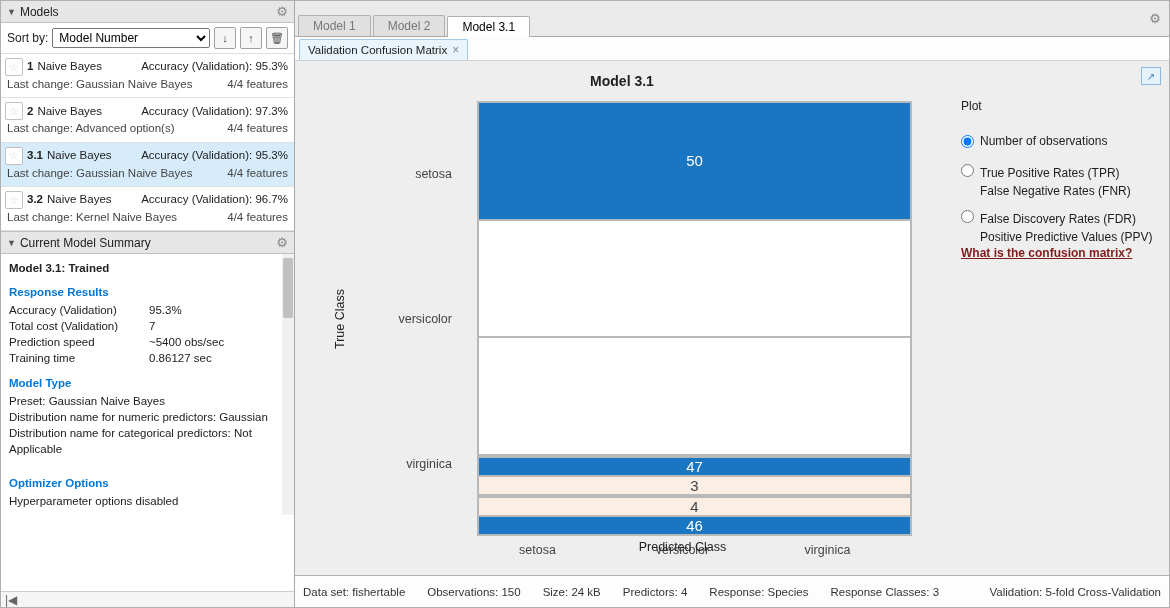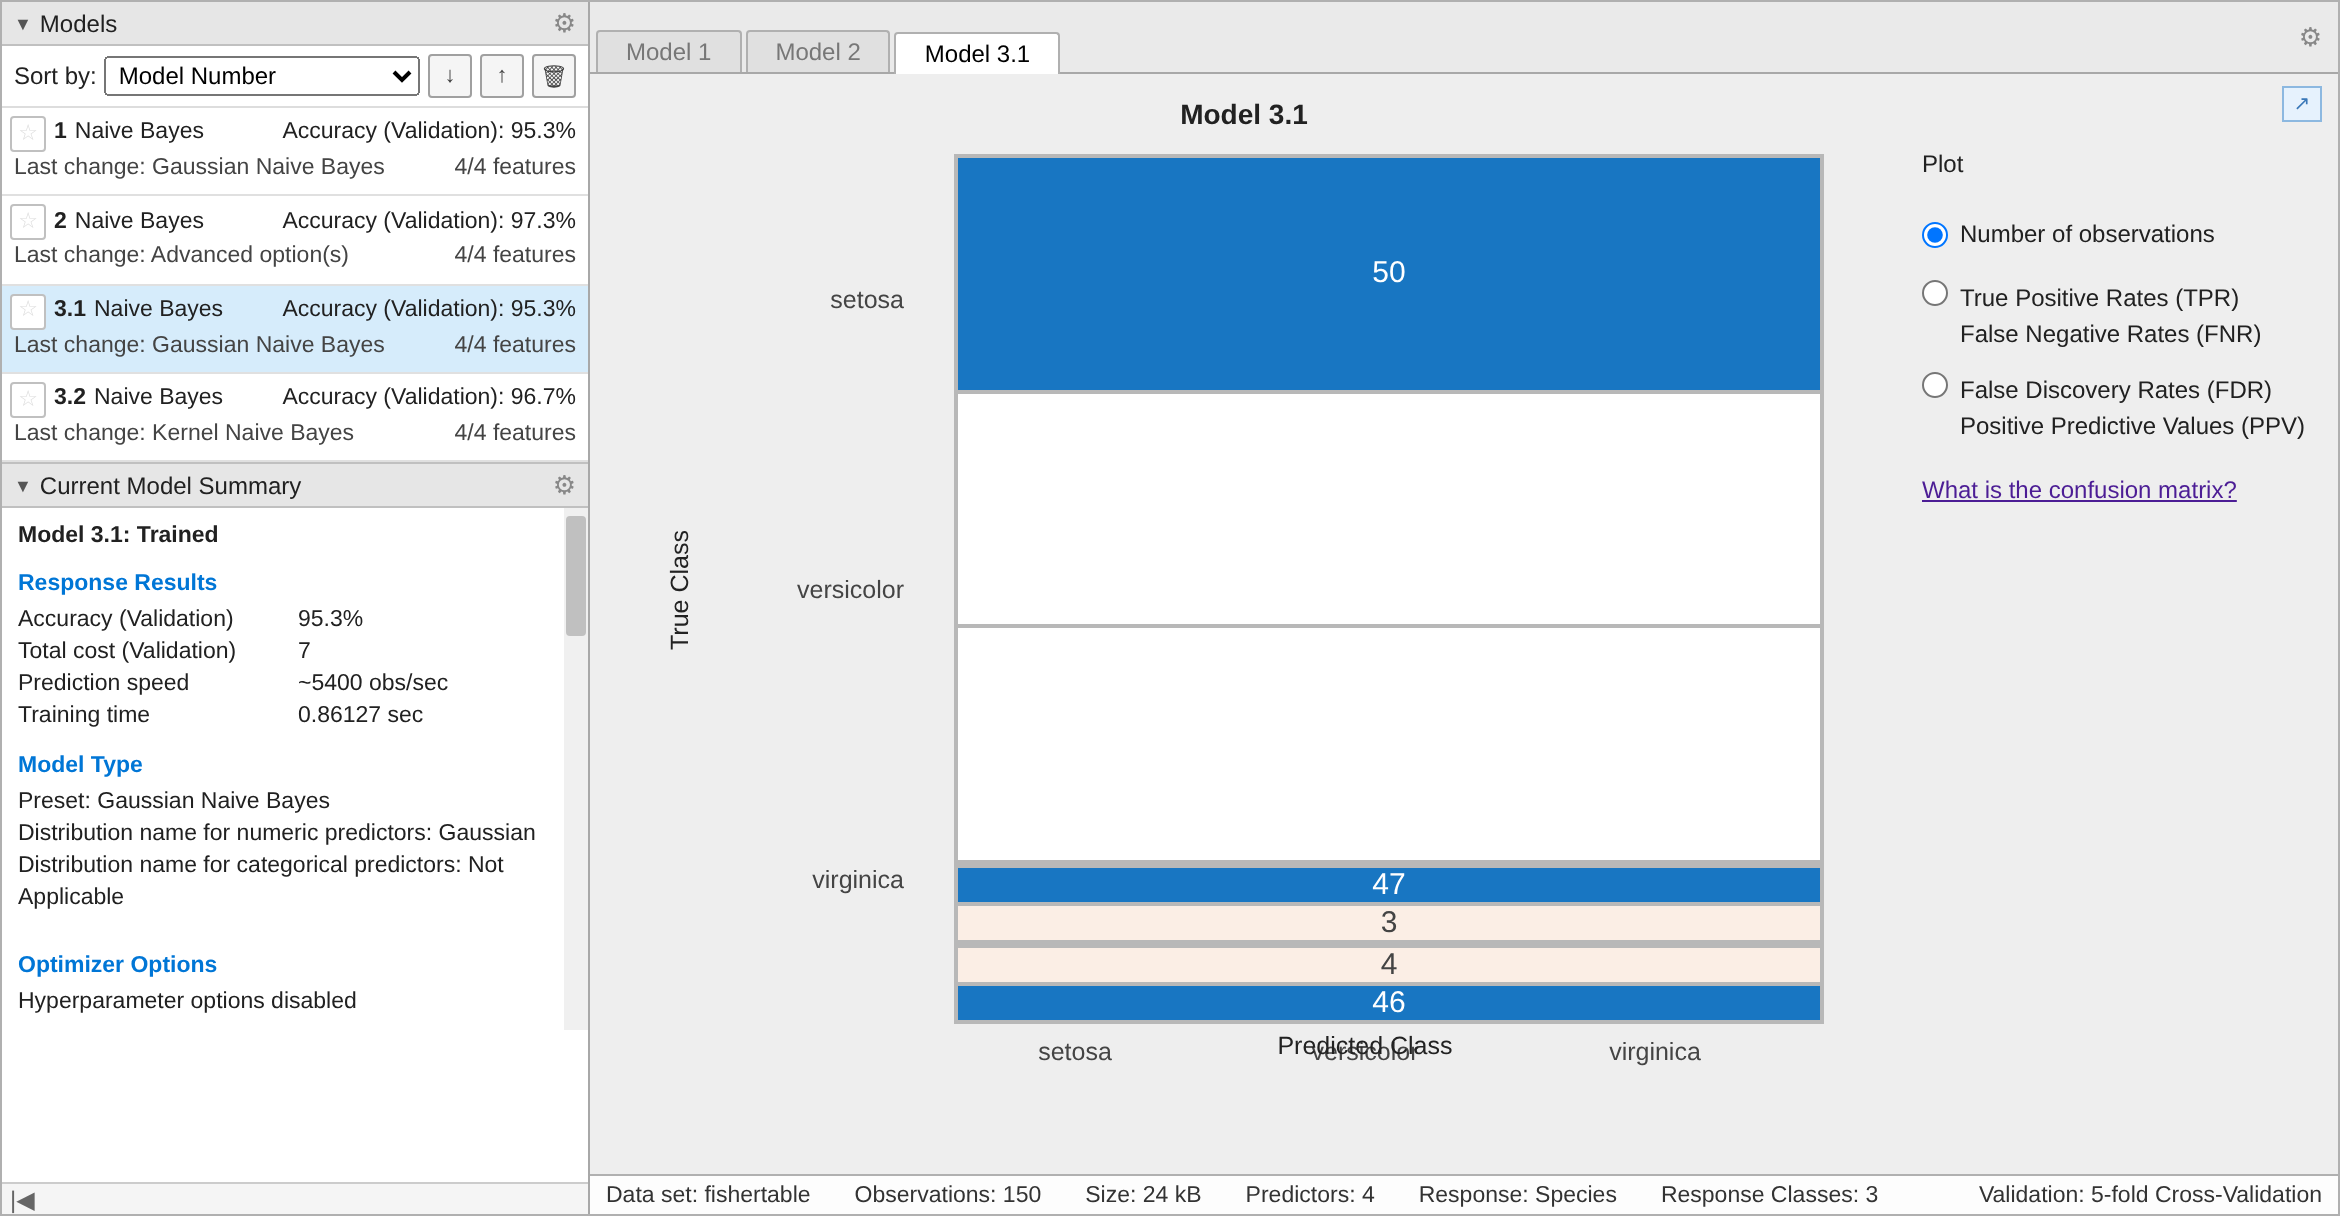--- a/index.html
+++ b/index.html
@@ -40,35 +40,35 @@
   .tab-sub { padding:3px 8px; font-size:11.5px; border:1px solid #a5c9e8; background:#eaf4fc; border-bottom:none; border-top-left-radius:2px; border-top-right-radius:2px; display:flex; align-items:center; gap:5px;}
   .tab-sub .x { color:#888; font-size:12px; }
   .workspace { flex:1; background:#eeeeee; position:relative; overflow:hidden; }
   .chart-title { position:absolute; top:12px; left:0; right:220px; text-align:center; font-size:14px; font-weight:bold; }
   .pop-icon { position:absolute; top:6px; right:8px; width:20px; height:18px; border:1px solid #8cb8e0; background:#e6f2fd; display:flex; align-items:center; justify-content:center; font-size:10px; color:#3a78b8;}
   .plot-panel { position:absolute; top:30px; right:6px; width:210px; background:#eeeeee; padding:8px 8px; font-size:12px; }
   .plot-panel .plot-title { font-weight:normal; margin-bottom:20px; }
   .plot-panel label { display:flex; align-items:center; gap:6px; line-height:1.4; margin-bottom:14px; }
   .plot-panel .opt-group { display:flex; align-items:flex-start; gap:6px; margin-top:10px; }
   .plot-panel .opt-group div { line-height:1.5; }
-  .plot-panel a { color:#4c1d95; text-decoration:underline; font-weight:normal; display:block; margin-top:16px;}
+  .plot-panel a { color:#7f1d1d; text-decoration:underline; font-weight:bold; display:block; margin-top:0;}
   .matrix { position:absolute; top:40px; left:90px; width:560px; }
   .matrix-grid { width:435px; height:435px; border:1px solid #b8b8b8; display:grid; grid-template-columns:repeat(1,1fr); grid-template-rows:repeat(3,1fr); margin-left:92px; background:#fff;}
   .cell { border:1px solid #b8b8b8; display:flex; align-items:center; justify-content:center; font-size:15px; }
   .cell.diag { background:#1876c2; color:#fff; font-weight:normal;}
   .cell.off { background:#fbeee5; color:#444; }
   .cell.zero { background:#fff; }
   .row-labels { position:absolute; left:0; top:0; height:435px; width:75px; display:flex; flex-direction:column; }
   .row-labels div { flex:1; display:flex; align-items:center; justify-content:flex-end; padding-right:8px; font-size:12.5px; color:#444;}
   .col-labels { position:absolute; left:80px; top:438px; width:435px; display:flex; }
   .col-labels div { flex:1; text-align:center; font-size:12.5px; color:#444; padding-top:4px;}
   .ylabel { position:absolute; left:-55px; top:0; height:435px; width:20px; display:flex; align-items:center; justify-content:center;}
   .ylabel span { transform:rotate(-90deg); white-space:nowrap; font-size:12.5px; color:#222;}
   .xlabel { position:absolute; left:80px; top:439px; width:435px; text-align:center; font-size:12.5px; color:#222;}
-  .status { height:20px; border-top:1px solid #b0b0b0; background:#fdfdfd; font-size:11.5px; color:#333; display:flex; align-items:center; padding:0 8px; gap:22px;}
+  .status { height:32px; border-top:1px solid #b0b0b0; background:#fdfdfd; font-size:11.5px; color:#333; display:flex; align-items:center; padding:0 8px; gap:22px;}
   .status .sp { flex:1; }
   .summary-wrap { flex:1; display:flex; flex-direction:column; min-height:0; border-top:1px solid #c0c0c0;}
 </style>
 </head>
 <body>
 
 <div class="app">
   <div class="main">
 
     <div class="left">
@@ -182,20 +182,26 @@
           <span>|◀</span>
         </div>
     </div>
 
     <div class="right">
       <div class="tabs-main" id="tabs-main">
         <div class="tab-main">Model 1</div>
           <div class="tab-main">Model 2</div>
           <div class="tab-main active">Model 3.1</div>
           <span class="gear" style="order:99">⚙</span>
+      </div>
+      <div class="tabs-sub">
+        <div class="tab-sub">
+          <span>Validation Confusion Matrix</span>
+          <span class="x">×</span>
+        </div>
       </div>
       <div class="workspace">
         <div class="pop-icon">↗</div>
         <div class="chart-title">Model 3.1</div>
 
         <div class="matrix">
           <div class="ylabel">
               <span>True Class</span>
             </div>
           <div class="row-labels" id="row-labels">

